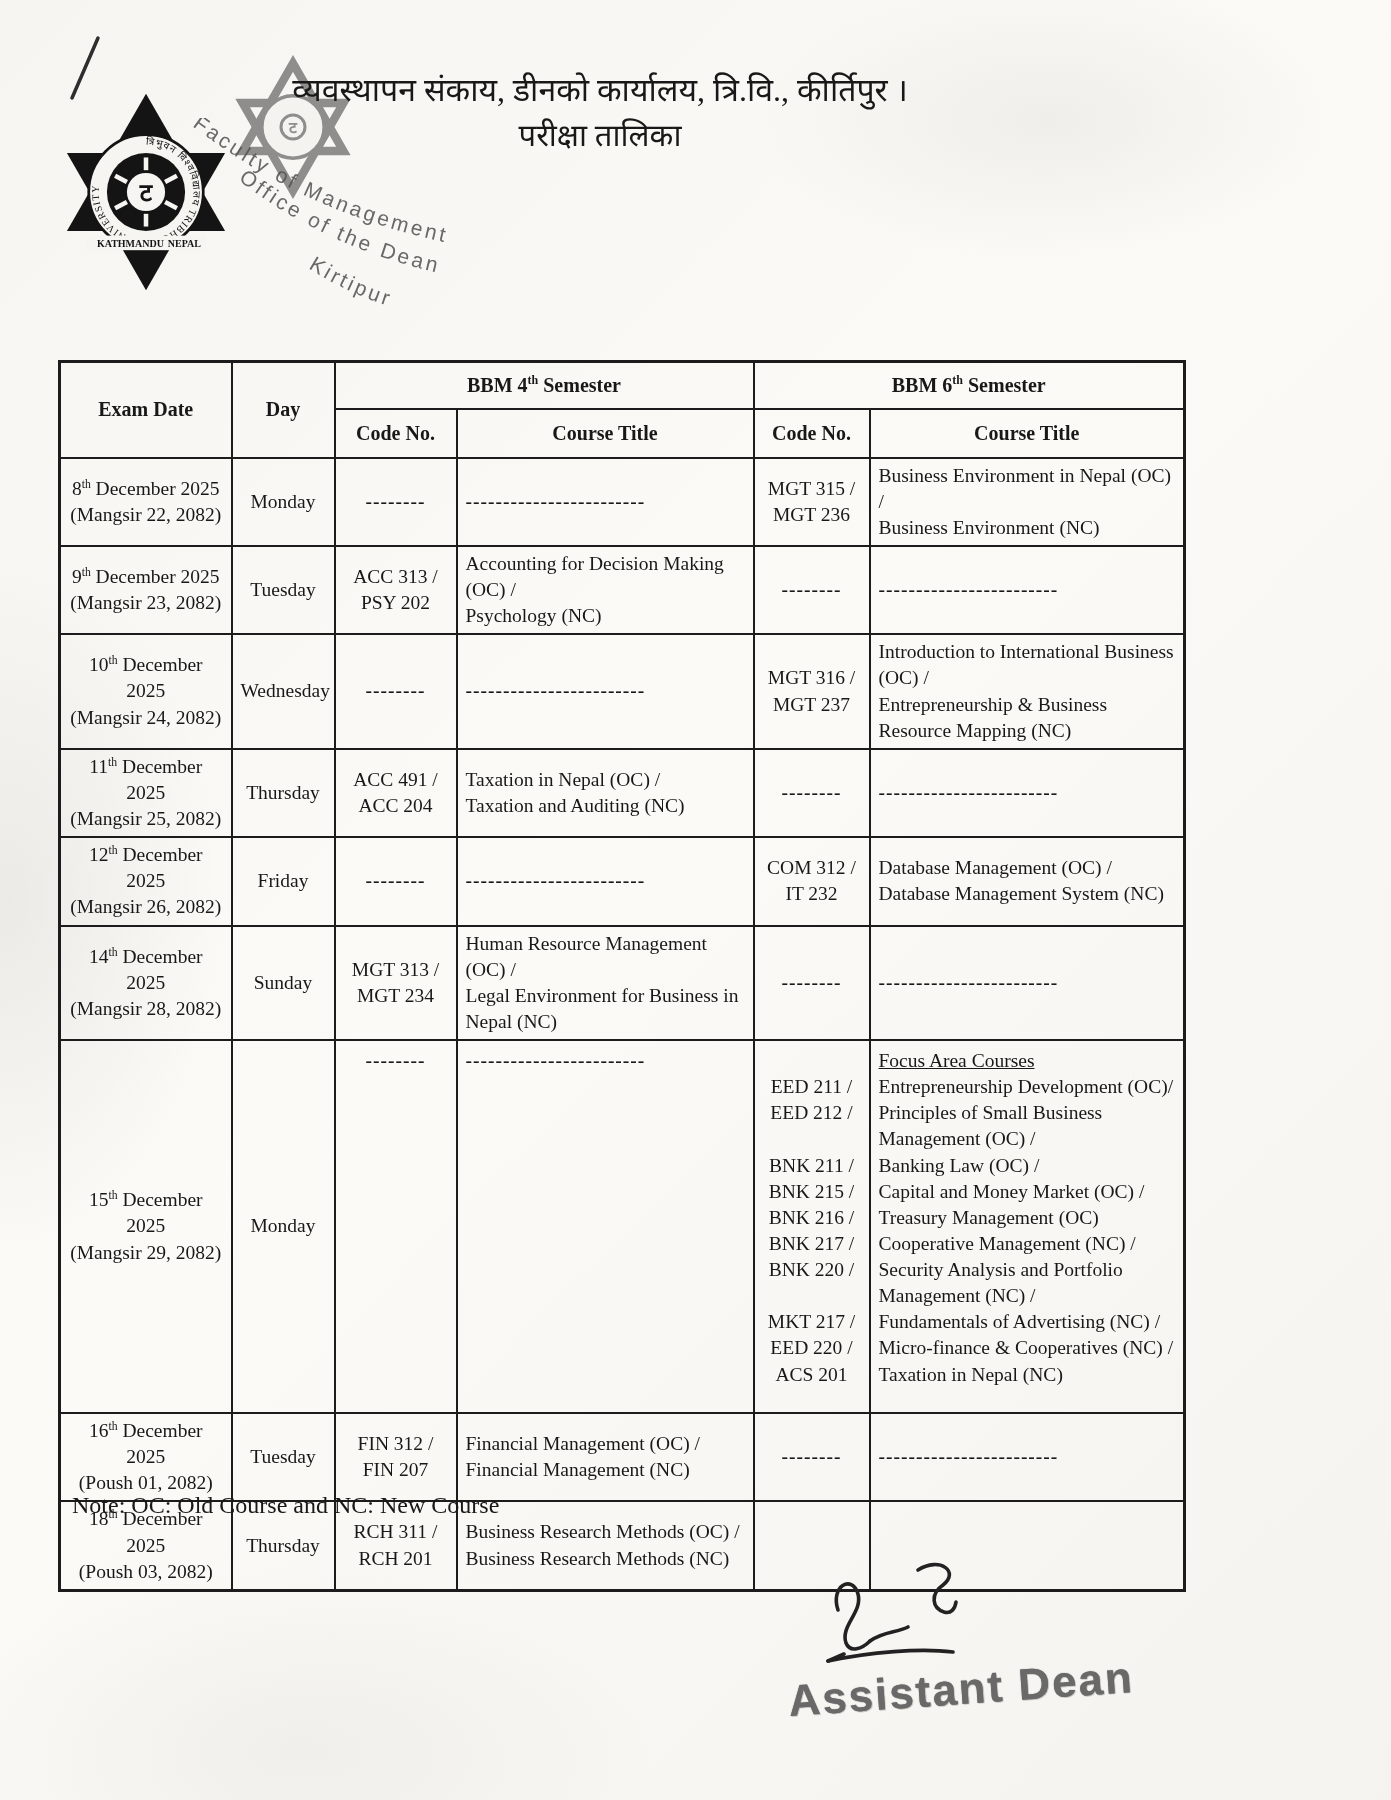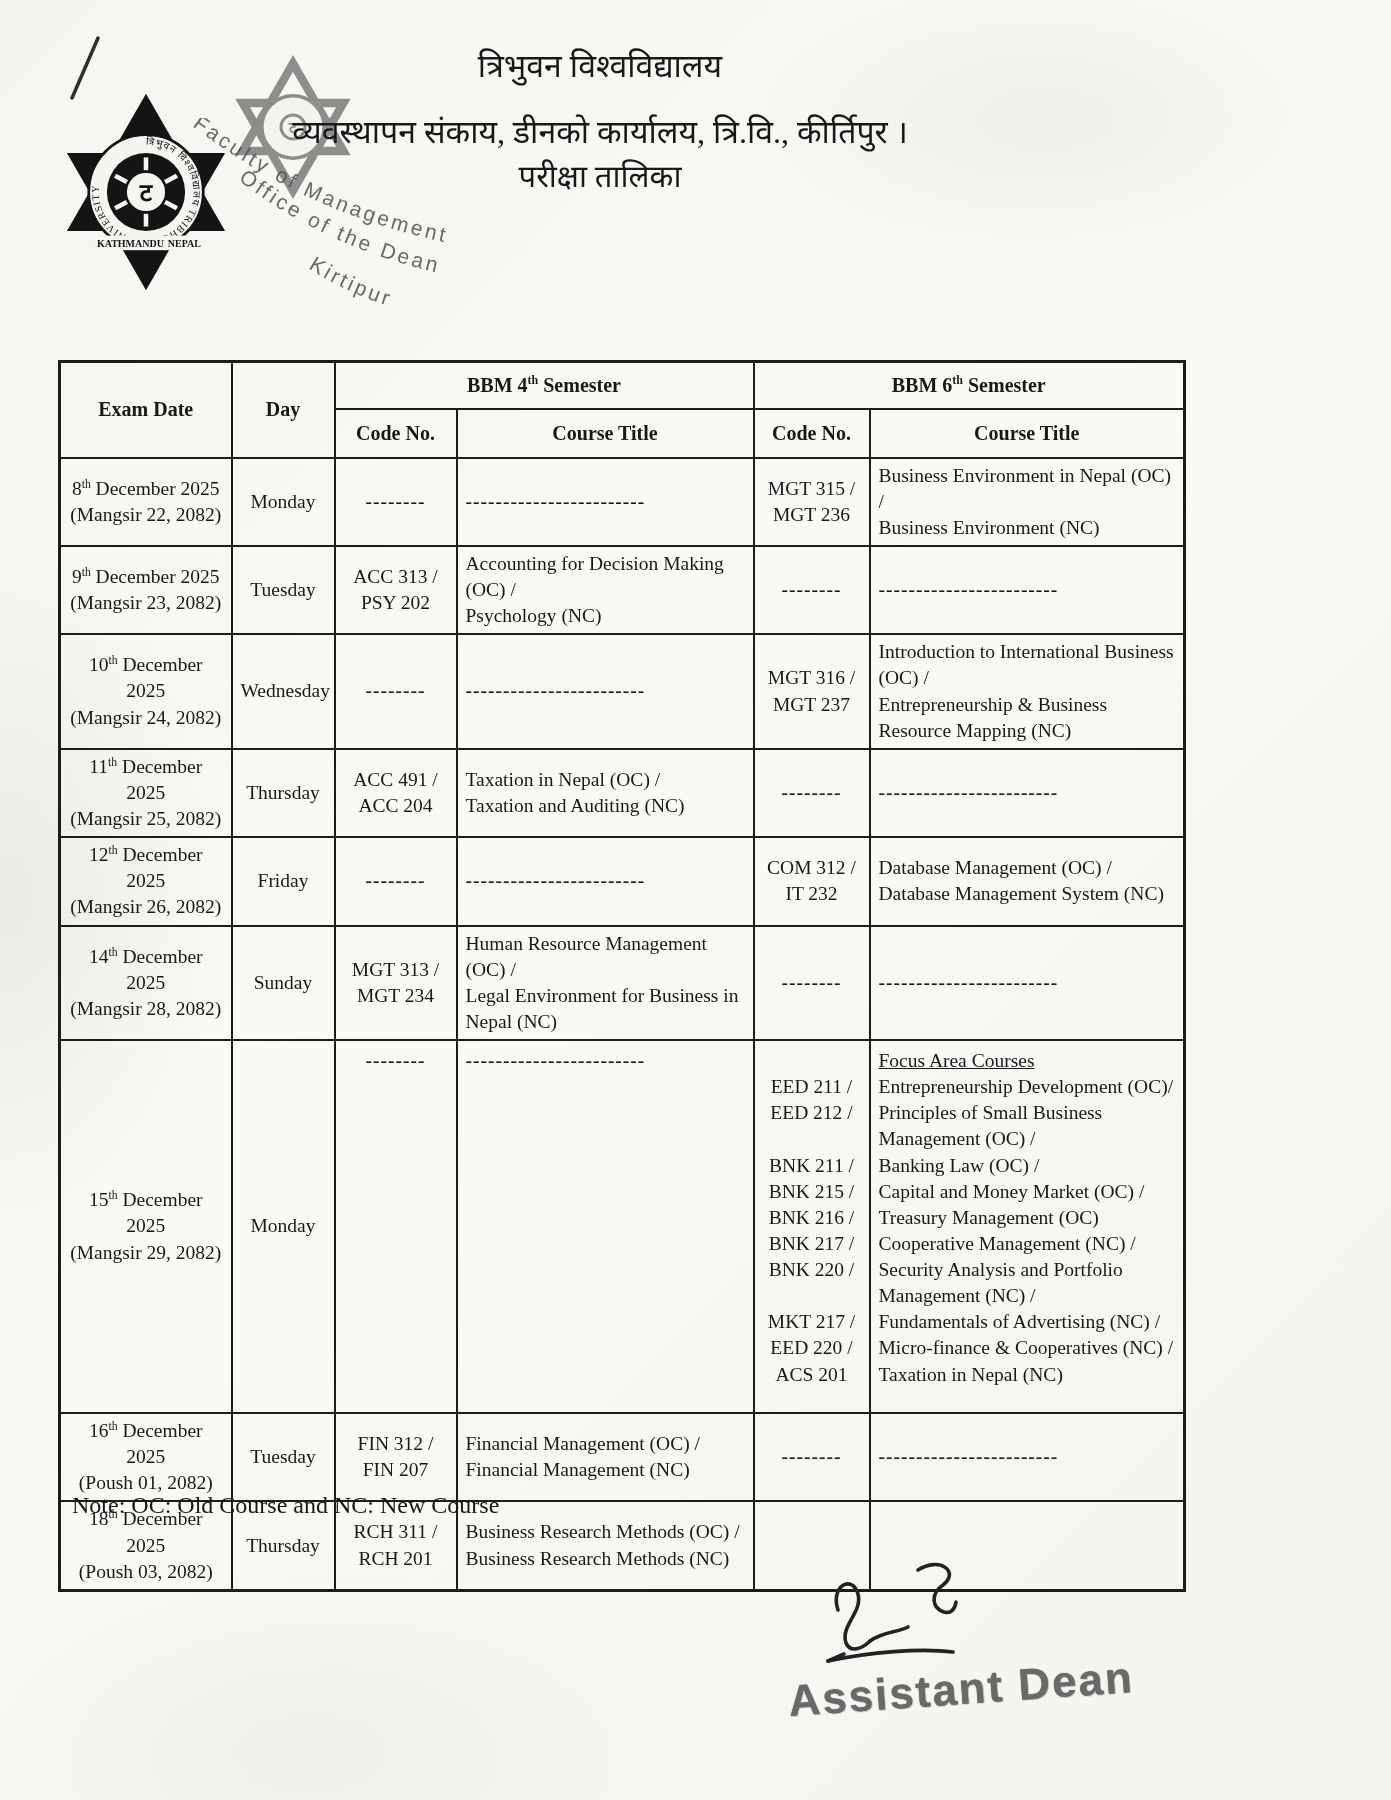--- a/index.html
+++ b/index.html
@@ -124,21 +124,20 @@
       <path id="arc3" d="M168,150 C218,182 268,198 330,204"></path>
     </defs>
     <g font-family="Liberation Sans, sans-serif" font-size="21" letter-spacing="3" fill="#555555">
       <text><textPath href="#arc1">Faculty of Management</textPath></text>
       <text><textPath href="#arc2">Office of the Dean</textPath></text>
       <text><textPath href="#arc3">Kirtipur</textPath></text>
     </g>
   </svg>
 
   <div class="header">
-    <div class="h-line1">त्रिभुवन विश्वविद्यालय</div>
     <div class="h-line2">व्यवस्थापन संकाय, डीनको कार्यालय, त्रि.वि., कीर्तिपुर ।</div>
     <div class="h-line5">परीक्षा तालिका</div>
   </div>
 
   <table class="sched">
     <colgroup>
       <col style="width:172px">
         <col style="width:103px">
         <col style="width:122px">
       <col style="width:297px">

